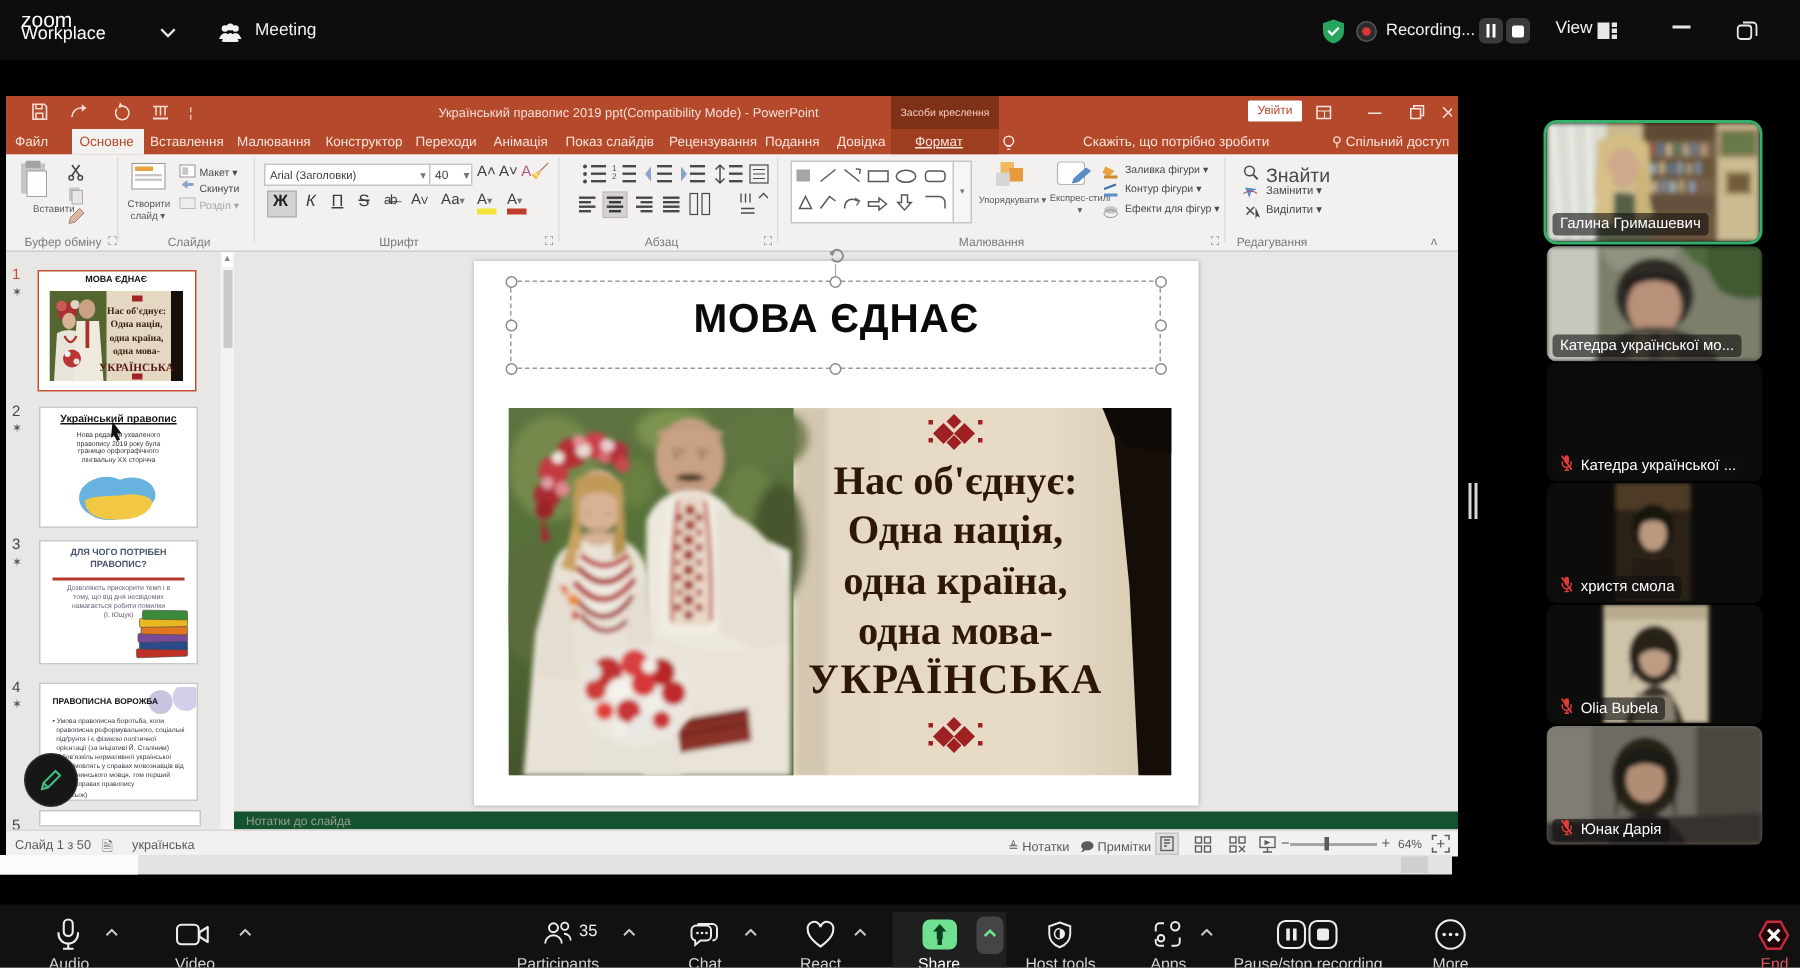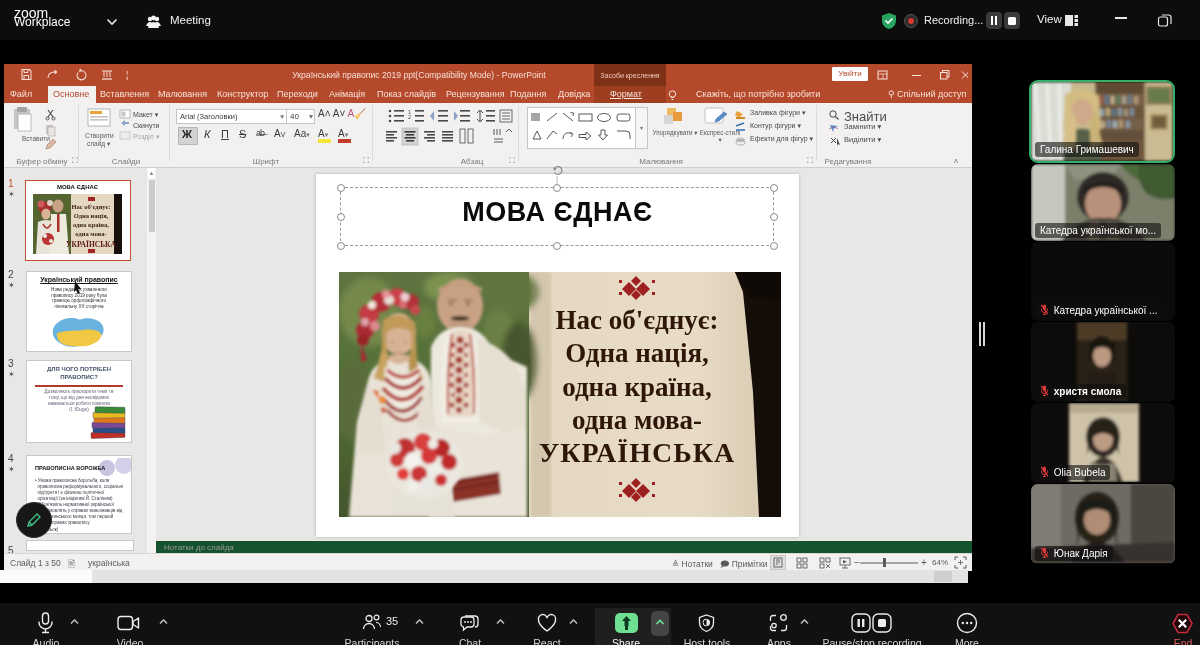--- a/index.html
+++ b/index.html
@@ -123,21 +123,21 @@
     <span class="mtab" style="left:325px;">Анімація</span>
     <span class="mtab" style="left:373px;">Показ слайдів</span>
     <span class="mtab" style="left:442px;">Рецензування</span>
     <span class="mtab" style="left:506px;">Подання</span>
     <span class="mtab" style="left:554px;">Довідка</span>
     <span class="mtab" style="left:606px;text-decoration:underline;">Формат</span>
     <svg class="abs" style="left:664px;top:4px;" width="9" height="11" viewBox="0 0 9 11">
         <circle cx="4.5" cy="4" r="3.2" fill="none" stroke="#f8e3da" stroke-width="1"></circle>
         <path d="M3 7.5h3M3.5 9.5h2" stroke="#f8e3da" stroke-width="1"></path>
       </svg>
-    <span class="mtab" style="left:692px;">Скажіть, що потрібно зробити</span>
+    <span class="mtab" style="left:718px;">Скажіть, що потрібно зробити</span>
     <span class="mtab" style="left:884px;">⚲ Спільний доступ</span>
   </div>
   <div class="abs" id="ppt-ribbon">
     <div class="vsep" style="left:74px;"></div>
     <div class="vsep" style="left:165px;"></div>
     <div class="vsep" style="left:368px;"></div>
     <div class="vsep" style="left:514px;"></div>
     <div class="vsep" style="left:812px;"></div>
 
     <svg class="abs" style="left:4px;top:4px;" width="66" height="52" viewBox="0 0 66 52">
@@ -297,21 +297,21 @@
     <div class="abs" style="left:840px;top:6px;font-size:13px;color:#4a4948;">Знайти</div>
     <div class="abs" style="left:840px;top:19px;font-size:7.5px;color:#4a4948;">Замінити ▾</div>
     <div class="abs" style="left:840px;top:32px;font-size:7.5px;color:#4a4948;">Виділити ▾</div>
     <div class="abs" style="left:950px;top:53px;font-size:8px;color:#777;">ᴧ</div>
 
     <div class="glabel" style="left:38px;">Буфер обміну</div>
     <div class="glabel" style="left:71px;">⛶</div>
     <div class="glabel" style="left:122px;">Слайди</div>
     <div class="glabel" style="left:262px;">Шрифт</div>
     <div class="glabel" style="left:362px;">⛶</div>
-    <div class="glabel" style="left:437px;margin-left:31px;">Абзац</div>
+    <div class="glabel" style="left:437px;">Абзац</div>
     <div class="glabel" style="left:508px;">⛶</div>
     <div class="glabel" style="left:657px;">Малювання</div>
     <div class="glabel" style="left:806px;">⛶</div>
     <div class="glabel" style="left:844px;">Редагування</div>
   </div>
   <div class="abs" id="thumbpanel">
     <div class="abs" style="left:4px;top:10px;font-size:10px;color:#c0502e;">1</div>
     <div class="abs" style="left:4px;top:22px;font-size:8px;color:#555;">✶</div>
     <div class="abs" style="left:4px;top:101px;font-size:10px;color:#444;">2</div>
     <div class="abs" style="left:4px;top:113px;font-size:8px;color:#555;">✶</div>
@@ -729,21 +729,21 @@
     <g filter="url(#tb4)">
       <rect x="46" y="0" width="50" height="79" fill="#2a2018"></rect>
       <path d="M46 0 h50 v18 h-50z" fill="#4e3b28"></path>
       <ellipse cx="71" cy="30" rx="13" ry="16" fill="#1f1713"></ellipse>
       <ellipse cx="71" cy="34" rx="9" ry="11" fill="#bb9880"></ellipse>
       <path d="M58 22 Q71 12 84 22 L84 40 L80 28 Q71 22 62 28 L58 40Z" fill="#191210"></path>
       <path d="M54 79 Q62 48 71 48 Q80 48 88 79Z" fill="#35281d"></path>
       <path d="M58 50 L84 50 L88 79 L54 79Z" fill="#281e16"></path>
     </g>
   </svg>
-  <div class="nlabel" style="bottom:3px;font-weight:bold;"><svg width="9" height="11" viewBox="0 0 9 11" style="vertical-align:-1px;margin-right:2px;">
+  <div class="nlabel" style="bottom:3px;"><svg width="9" height="11" viewBox="0 0 9 11" style="vertical-align:-1px;margin-right:2px;">
         <rect x="3" y="0.5" width="3" height="5.5" rx="1.5" fill="#e03a3a"></rect>
         <path d="M1.5 4.5v1a3 3 0 0 0 6 0v-1M4.5 8.5v2M3 10.5h3" stroke="#e03a3a" stroke-width="1" fill="none"></path>
         <path d="M1.2 0.8l6.6 9.4" stroke="#e03a3a" stroke-width="1.3"></path>
       </svg> христя смола</div>
 </div>
 <div class="tile" style="top:403px;height:80px;">
   <svg width="144" height="79" viewBox="0 0 144 79" style="position:absolute;left:0;top:0;">
     <defs>
         <filter id="tb5">
           <feGaussianBlur stdDeviation="1.5"></feGaussianBlur>

